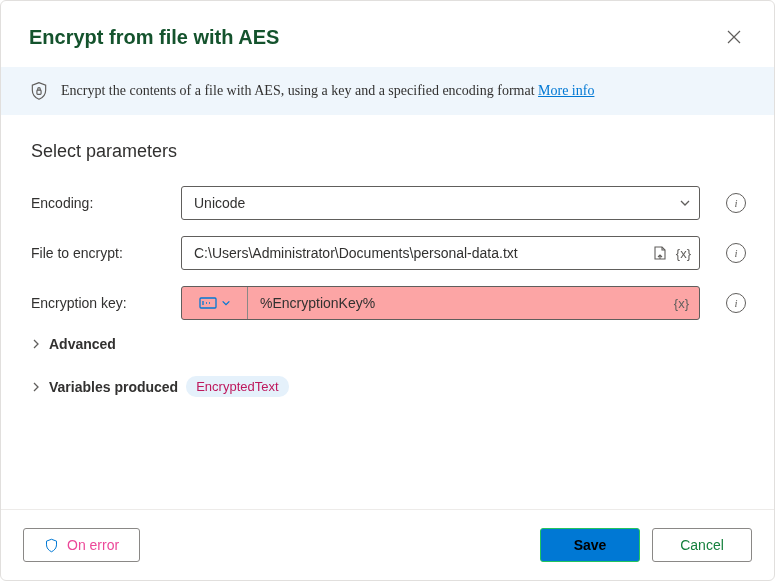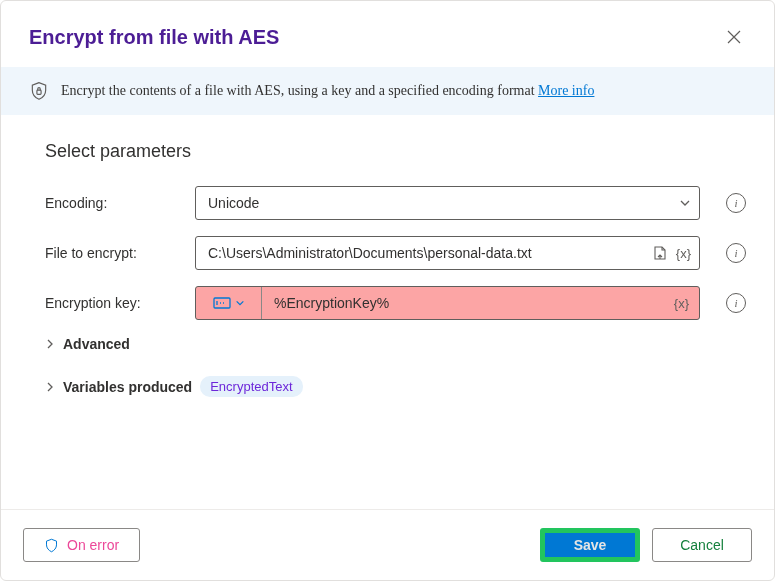--- a/index.html
+++ b/index.html
@@ -23,21 +23,21 @@
     }
     .header {
       display: flex;
       justify-content: space-between;
       align-items: center;
       padding: 20px 24px 14px 28px;
     }
     .title {
       font-size: 20px;
       font-weight: 600;
-      color: #4c1d95;
+      color: #14532d;
     }
     .close-btn {
       width: 32px;
       height: 32px;
       display: flex;
       align-items: center;
       justify-content: center;
       cursor: pointer;
       color: #605e5c;
     }
@@ -48,21 +48,21 @@
       align-items: center;
       gap: 12px;
       color: #323130;
       font-family: Liberation Serif, serif;
     }
     .info-banner a {
       color: #0078d4;
       text-decoration: underline;
     }
     .content {
-      padding: 26px 28px 0 44px;
+      padding: 26px 28px 0 30px;
       flex: 1;
     }
     .section-title {
       font-size: 18px;
       font-weight: 400;
       color: #323130;
       margin-bottom: 24px;
     }
     .field-row {
       display: flex;
@@ -154,21 +154,21 @@
       margin-bottom: 24px;
       cursor: pointer;
       font-weight: 600;
     }
     .expander .chev {
       color: #605e5c;
       font-size: 12px;
     }
     .var-pill {
       background: #e5f1fb;
-      color: #6d28d9;
+      color: #be185d;
       padding: 3px 10px;
       border-radius: 10px;
       font-size: 13px;
       font-weight: 400;
     }
     .footer {
       border-top: 1px solid #edebe9;
       padding: 18px 22px;
       display: flex;
       align-items: center;
@@ -186,22 +186,22 @@
       justify-content: center;
       gap: 8px;
     }
     .btn-secondary {
       background: #fff;
       border: 1px solid #8a8886;
       color: #ec4899;
     }
     .btn-primary {
       background: #0078d4;
-      border: 5px solid #22c55e;
-      color: #e5e5e5;
+      border: 1px solid #22c55e;
+      color: #000000;
       min-width: 100px;
       font-weight: 600;
       margin-right: 12px;
     }
     .btn-cancel {
       background: #fff;
       border: 1px solid #8a8886;
       color: #15803d;
       min-width: 100px;
     }

